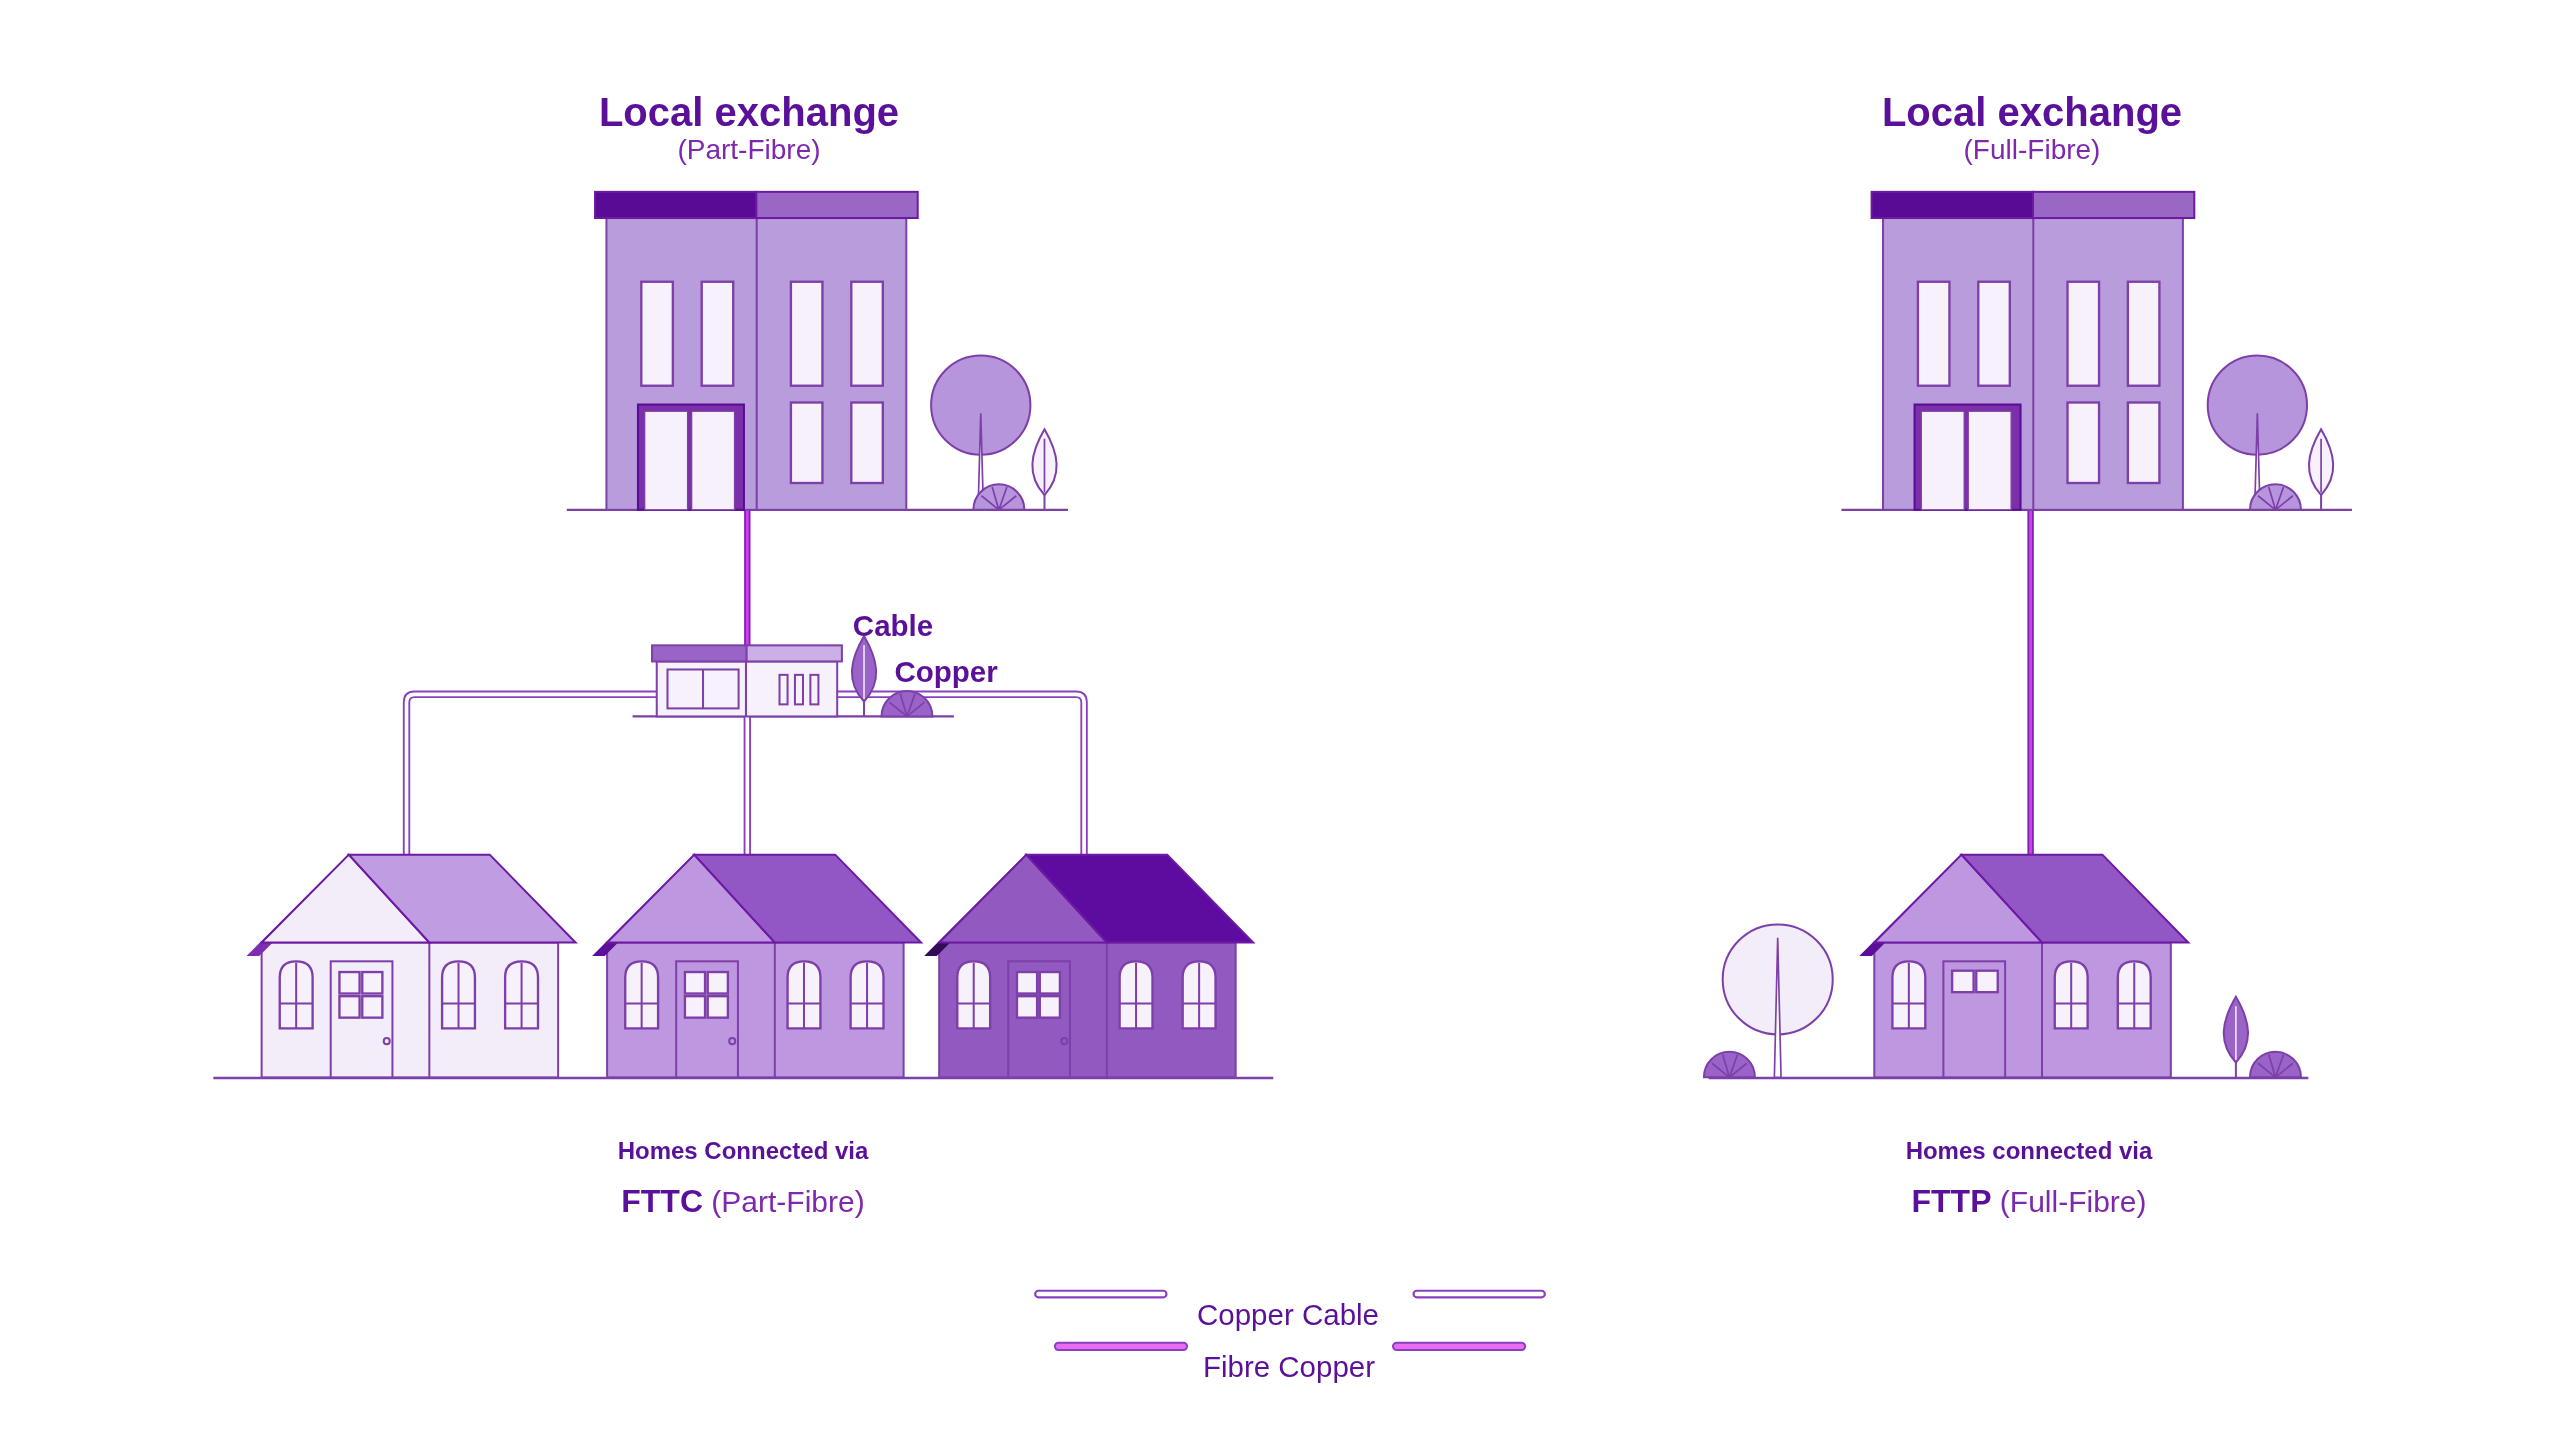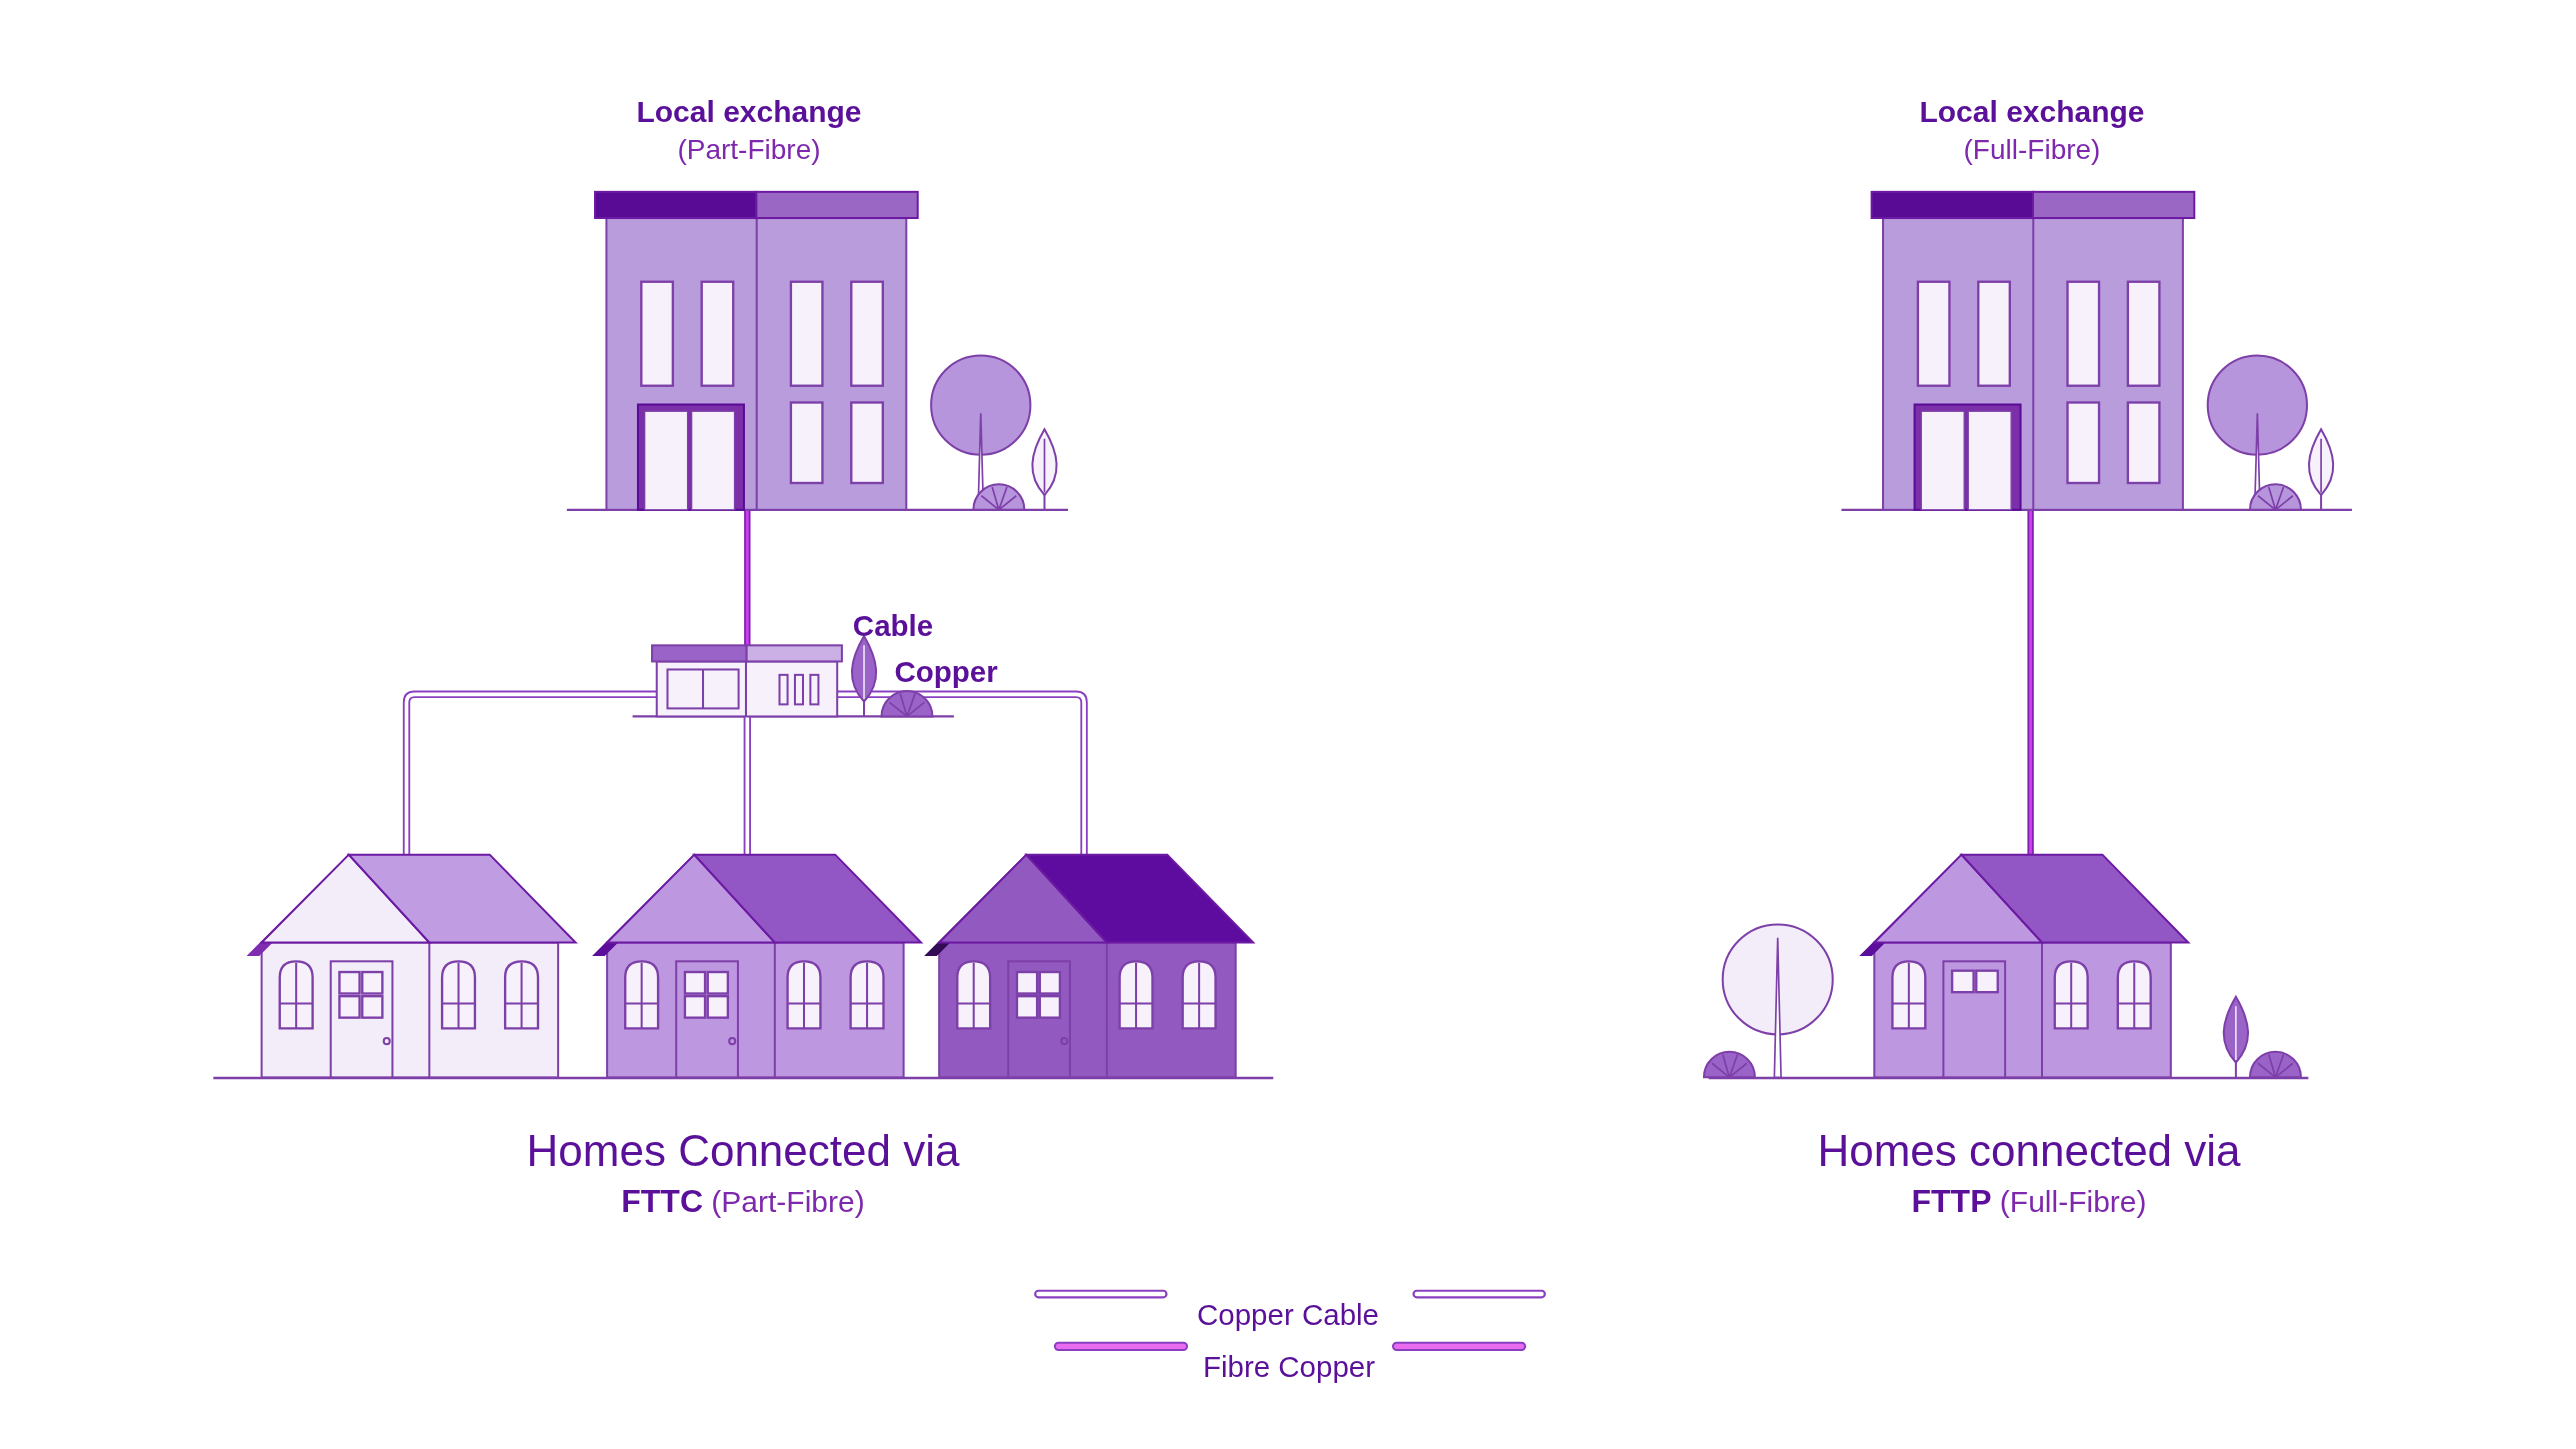--- a/index.html
+++ b/index.html
@@ -13,25 +13,25 @@
     --copper-outline:#8a3fc0; --copper-core:#ffffff;
     --fibre-outline:#7d1fa8; --fibre-core:#cb3ef0; --fibre-core-legend:#e96bf0;
     --tree-mid:#b795dc; --tree-light:#f3edf9; --shrub-mid:#9a63c8; --leaf-vein-light:#ecdff7;
     --ground:#7d3fa8; --bg:#ffffff;
   }
   html,body{margin:0;padding:0;background:var(--bg);}
   #stage{position:relative;width:2576px;height:1449px;background:var(--bg);overflow:hidden;
          font-family:"Liberation Sans",sans-serif;}
   #art{position:absolute;left:0;top:0;width:100%;height:100%;}
   .center-label{position:absolute;transform:translateX(-50%);text-align:center;white-space:nowrap;}
-  .title-line{font-size:30px;font-weight:700;color:var(--deep-text);line-height:38px;}
+  .title-line{font-size:40px;font-weight:700;color:var(--deep-text);line-height:38px;}
   .subtitle-line{font-size:28px;font-weight:400;color:var(--soft-text);line-height:38px;}
   .sc-line{position:absolute;transform:translateX(-50%);font-size:29.5px;font-weight:700;
            color:var(--deep-text);white-space:nowrap;}
-  .cap-line1{font-size:44px;font-weight:400;color:var(--deep-text);line-height:40px;}
+  .cap-line1{font-size:24px;font-weight:700;color:var(--deep-text);line-height:40px;}
   .cap-line2{font-size:32px;line-height:60px;}
   .cap-acro{font-weight:700;color:var(--deep-text);}
   .cap-suffix{font-weight:400;font-size:30px;color:var(--soft-text);}
   .legend-label{font-size:29.5px;font-weight:400;color:var(--deep-text);margin-top:20px;}
 
   
   .o3{stroke:var(--outline);stroke-width:3;}
   .win{fill:var(--window-fill);stroke:var(--outline);stroke-width:3.5;}
   .mull{fill:none;stroke:var(--outline);stroke-width:3;}
   .groundline{stroke:var(--ground);stroke-width:3.5;fill:none;}

